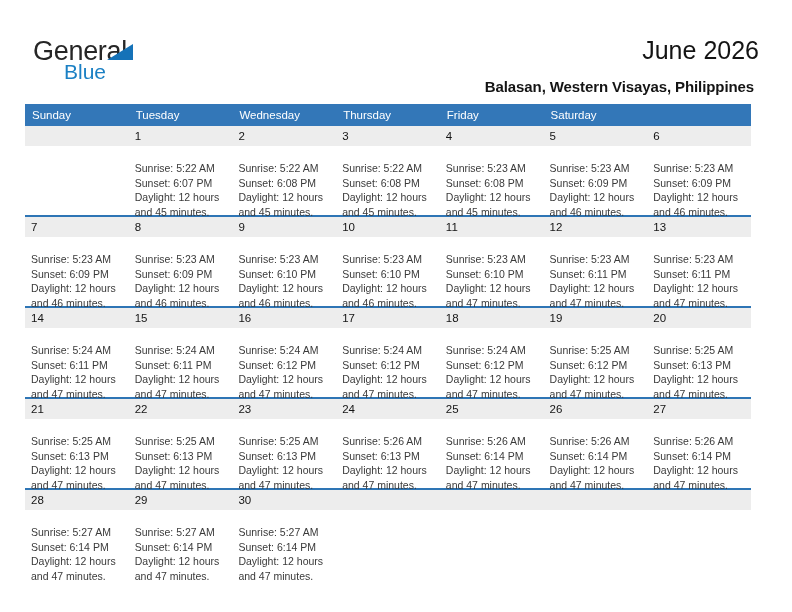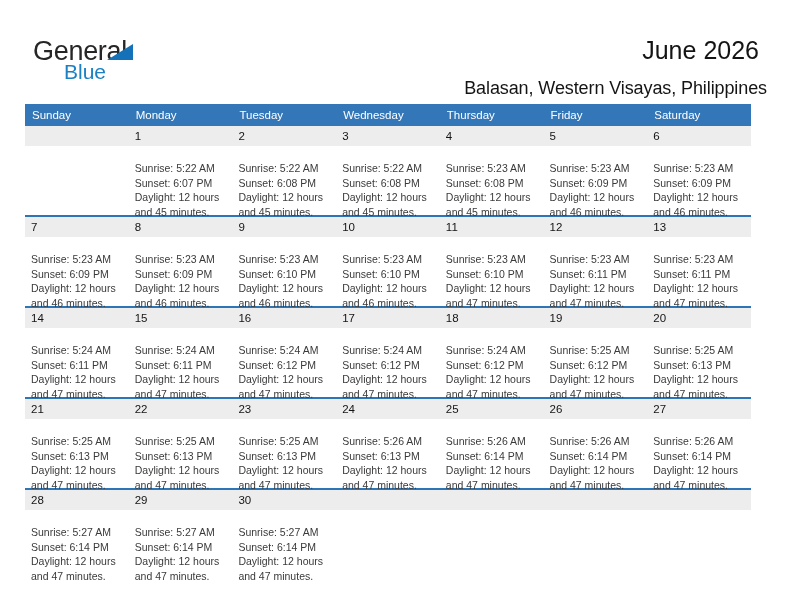--- a/index.html
+++ b/index.html
@@ -14,21 +14,21 @@
     position:relative;width:792px;height:612px;background:#ffffff;
     font-family:"Liberation Sans", sans-serif;overflow:hidden;
   }
   
   .logo{position:absolute;left:33px;top:40px;width:120px;height:44px;}
   .logo-general{position:absolute;left:0;top:0;font-size:27px;line-height:23px;color:#262626;letter-spacing:-0.3px;}
   .logo-triangle{position:absolute;left:74px;top:4px;width:26px;height:16px;background:var(--logo-tri);
     clip-path:polygon(100% 0,100% 100%,0 100%);}
   .logo-blue{position:absolute;left:31px;top:20px;font-size:21px;line-height:23px;color:var(--logo-blue);}
   .month-title{position:absolute;right:33px;top:36px;font-size:25px;line-height:28px;color:#141414;}
-  .location{position:absolute;right:25px;top:78px;font-size:18px;font-weight:400;color:#141414;letter-spacing:-0.1px;}
+  .location{position:absolute;right:38px;top:78px;font-size:15px;font-weight:700;color:#141414;letter-spacing:-0.1px;}
   
   .calendar{position:absolute;left:25px;top:104px;width:726px;}
   .day-header-row{display:grid;grid-template-columns:repeat(7,1fr);background:var(--header-blue);height:22px;}
   .dh{color:#ffffff;font-size:11.5px;line-height:22px;padding-left:7px;overflow:hidden;}
   .week{border-top:2px solid var(--sep-blue);}
   .week.first{border-top:0;}
   .nums{display:grid;grid-template-columns:repeat(7,1fr);background:var(--strip-gray);height:20px;}
   .num{font-size:11.5px;line-height:20px;padding-left:6px;color:#141414;}
   .cells{display:grid;grid-template-columns:repeat(7,1fr);height:69px;background:#fff;}
   .cell{padding:3px 2px 0 6px;font-size:10.5px;line-height:14.5px;color:#3a3a3a;margin-top:12px;}
@@ -44,21 +44,20 @@
     <span class="logo-triangle"></span>
     <span class="logo-blue">Blue</span>
   </div>
 
   <div class="month-title">June 2026</div>
   <div class="location">Balasan, Western Visayas, Philippines</div>
 
   <div class="calendar">
     <div class="day-header-row">
         <div class="dh">Sunday</div>
-        <div class="dh">Monday</div>
         <div class="dh">Tuesday</div>
         <div class="dh">Wednesday</div>
         <div class="dh">Thursday</div>
         <div class="dh">Friday</div>
         <div class="dh">Saturday</div>
       </div>
     <div>
         <div class="week first">
           <div class="nums">
             <div class="num"></div>

